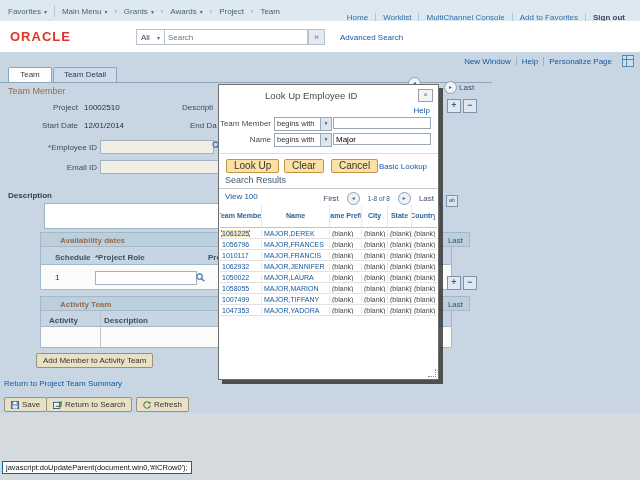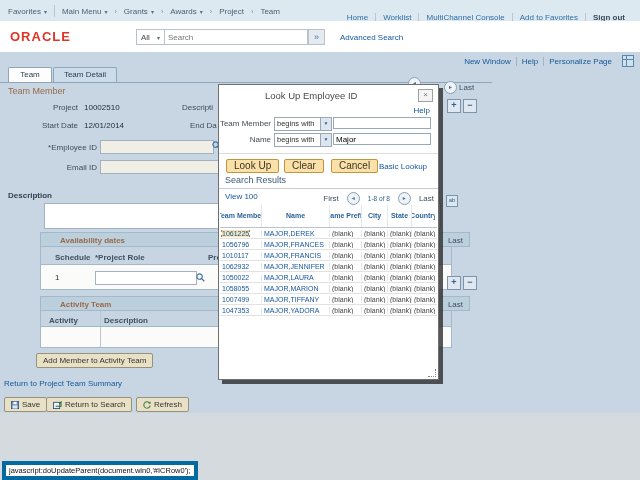--- a/index.html
+++ b/index.html
@@ -85,21 +85,21 @@
   .trow{display:flex;border-bottom:1px solid #e2e2e2;height:10px;align-items:center;}
   .c{box-sizing:border-box;padding:0 2px;overflow:hidden;white-space:nowrap;font-size:7px;border-right:1px solid #e4e8ec;}
   .c1{width:42px;}.c2{width:68px;}.c3{width:32px;}.c4{width:26px;}.c5{width:24px;}.c6{width:23px;border-right:none;}
   .idlink{color:#15569c;cursor:pointer;}
   .c2.link{color:#15569c;}
   .cellgray{color:#444;}
   .focused{background:#f6e3b5;outline:1px dashed #b8762a;}
   .resize{position:absolute;right:2px;bottom:2px;width:7px;height:7px;border-right:1px dotted #888;border-bottom:1px dotted #888;cursor:nwse-resize;}
   
   .bottomband{position:absolute;left:0;top:413px;width:640px;height:67px;background:#d5dade;}
-  .statusbox{position:absolute;left:2px;top:461px;background:#fff;border:4px solid #0369a1;padding:1px 3px;
+  .statusbox{position:absolute;left:2px;top:461px;background:#fff;border:1px solid #0369a1;padding:1px 3px;
              font-size:7.5px;color:#111;white-space:nowrap;}
   svg{display:block;}
 </style>
 </head>
 <body>
 
 <div class="screen">
 
   <div class="topbar">
     <div class="crumbs">

